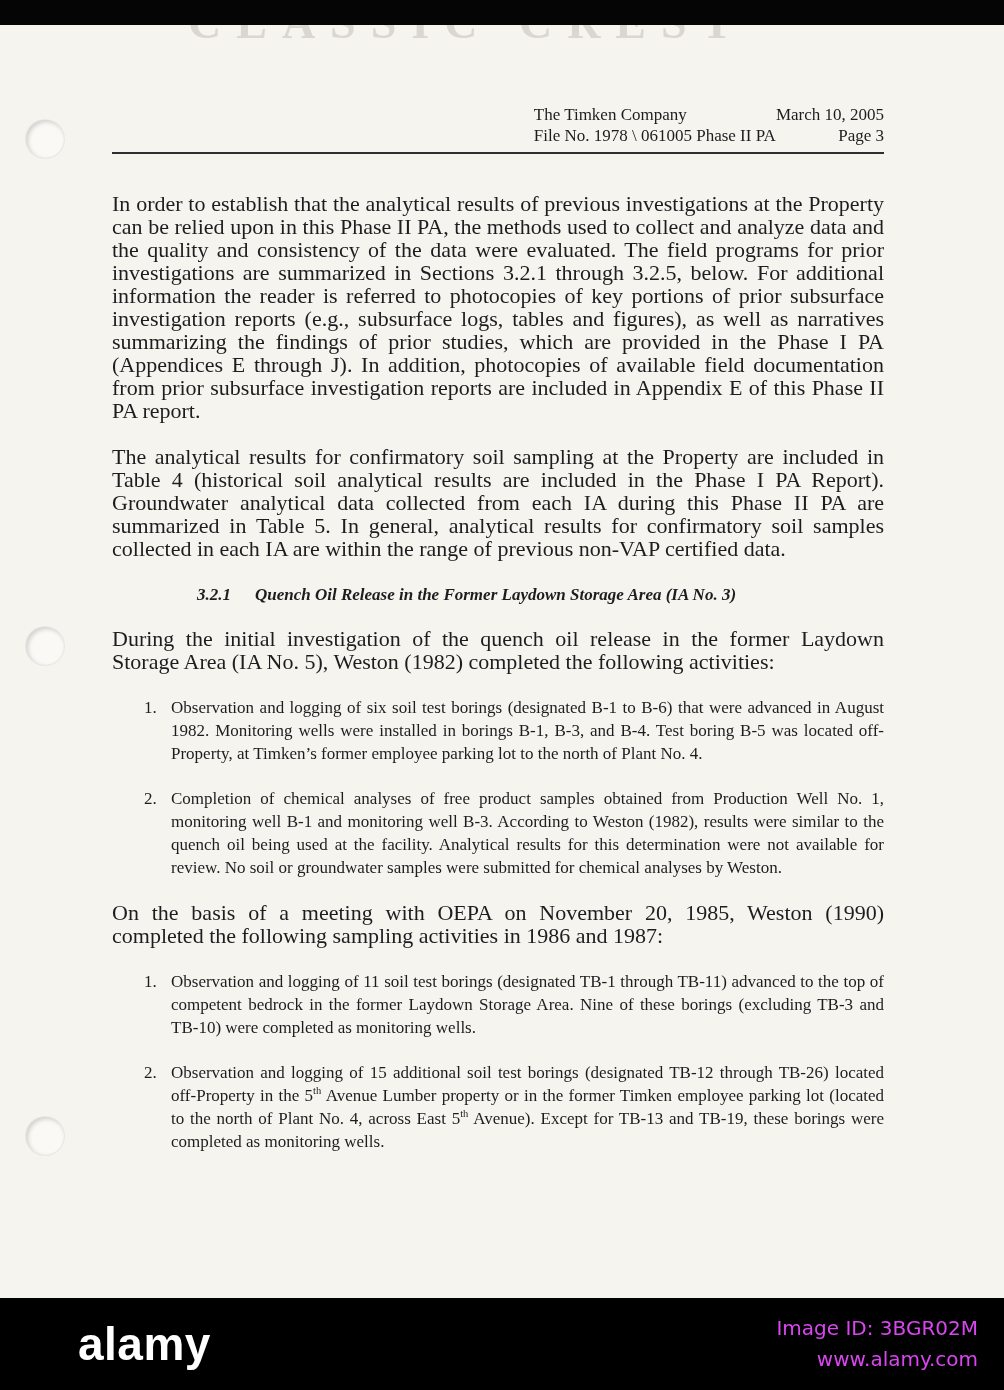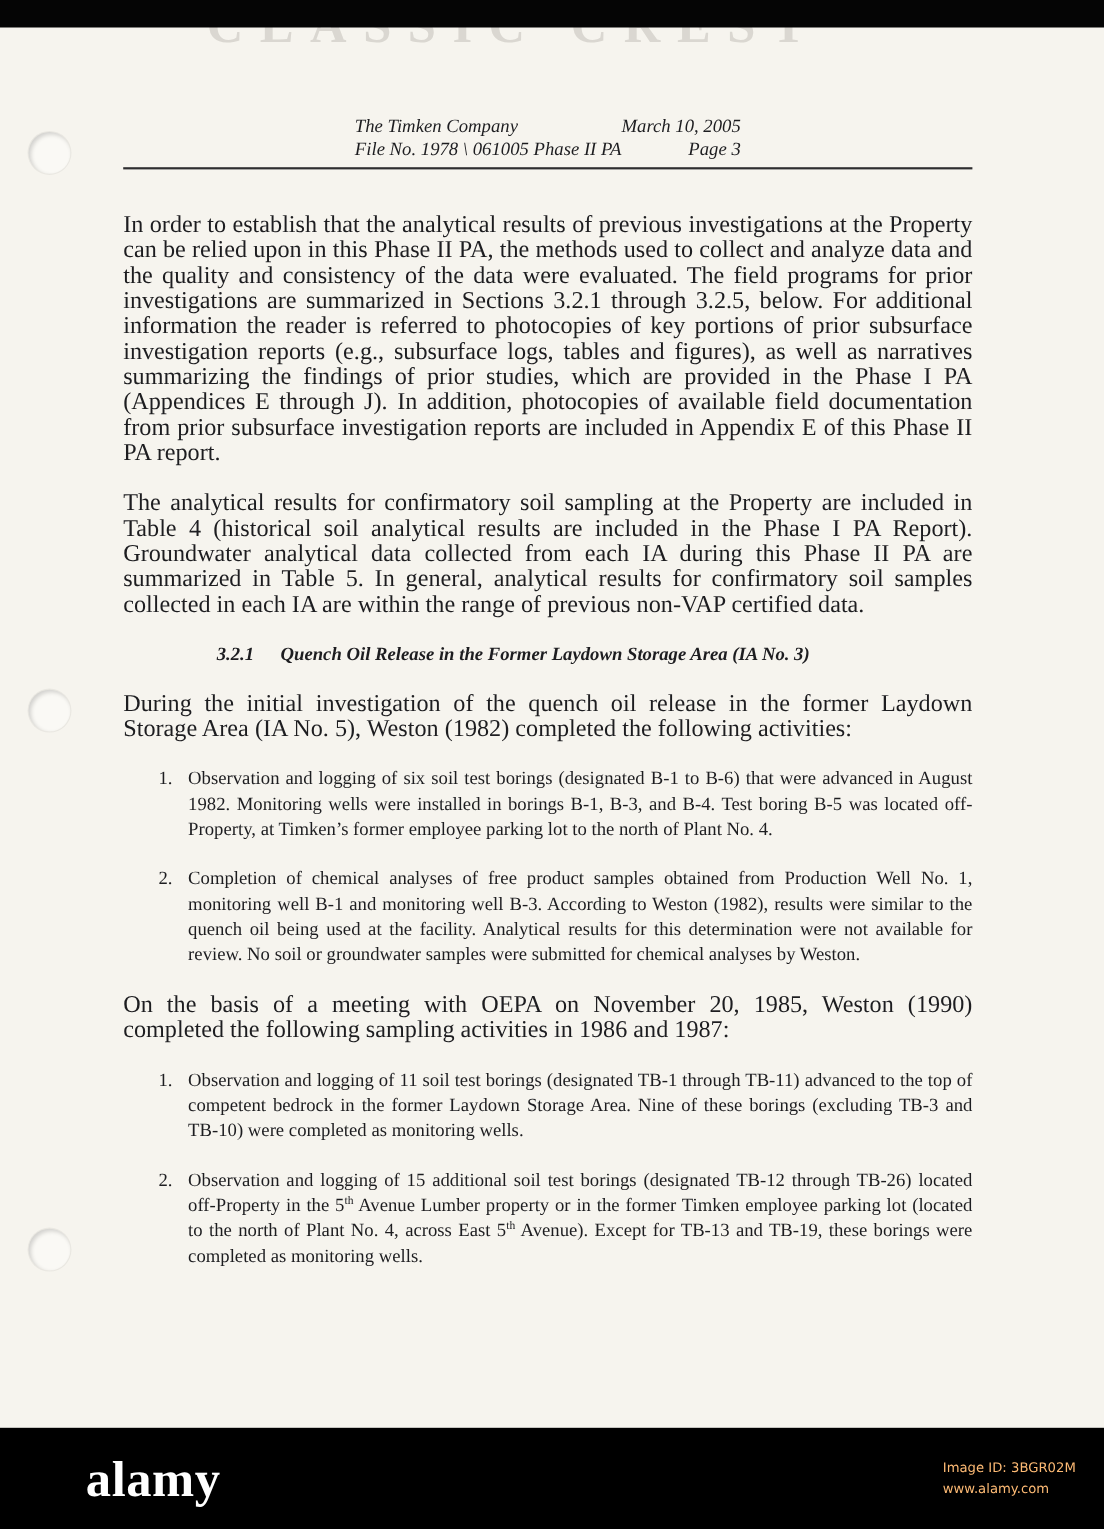--- a/index.html
+++ b/index.html
@@ -26,21 +26,21 @@
     background:#faf9f5; z-index:3;
     box-shadow: inset 2px 2px 4px rgba(0,0,0,0.16), 0 0 0 1px rgba(0,0,0,0.05);
   }
   .hole-1 { top:120px; }
   .hole-2 { top:627px; }
   .hole-3 { top:1117px; }
 
   .content {
     position:absolute; left:112px; top:104px; width:772px; z-index:4;
   }
-  .header { display:flex; justify-content:center; font-style:italic; font-size:17px; line-height:21px; }
+  .header { display:flex; justify-content:flex-end; font-size:17px; line-height:21px; }
   .header-right { text-align:right; }
   .header-rule { border-top:2px solid #2e2e30; margin-top:6px; }
 
   .para {
     margin-top:0; margin-bottom:23px;
     font-size:22px; line-height:23px; text-align:justify;
   }
   .para-first { margin-top:38px; }
 
   .heading {
@@ -55,26 +55,26 @@
   .li-text { flex:1; font-size:17px; line-height:23px; text-align:justify; margin:0; }
   sup { font-size:0.62em; vertical-align:super; line-height:0; }
 
   .footer {
     position:absolute; bottom:0; left:0; width:100%; height:92px;
     background:#000; z-index:6;
     display:flex; align-items:center; justify-content:space-between;
     padding:0 26px 0 78px;
   }
   .alamy-logo {
-    color:#ffffff; font-family:Liberation Serif, serif;
+    color:#ffffff; font-family:Liberation Sans, sans-serif;
     font-size:46px; font-weight:bold; letter-spacing:0.5px;
   }
   .footer-right {
-    color:#fdba74; font-family:"DejaVu Sans", sans-serif;
-    font-size:12px; line-height:1.55; 
+    color:#d946ef; font-family:"DejaVu Sans", sans-serif;
+    font-size:20px; line-height:1.55; text-align:right;
   }
 </style>
 </head>
 <body>
 
 <div class="scan">
 
   <div class="top-bar"></div>
 
   <div class="paper-watermark">CLASSIC CREST</div>

